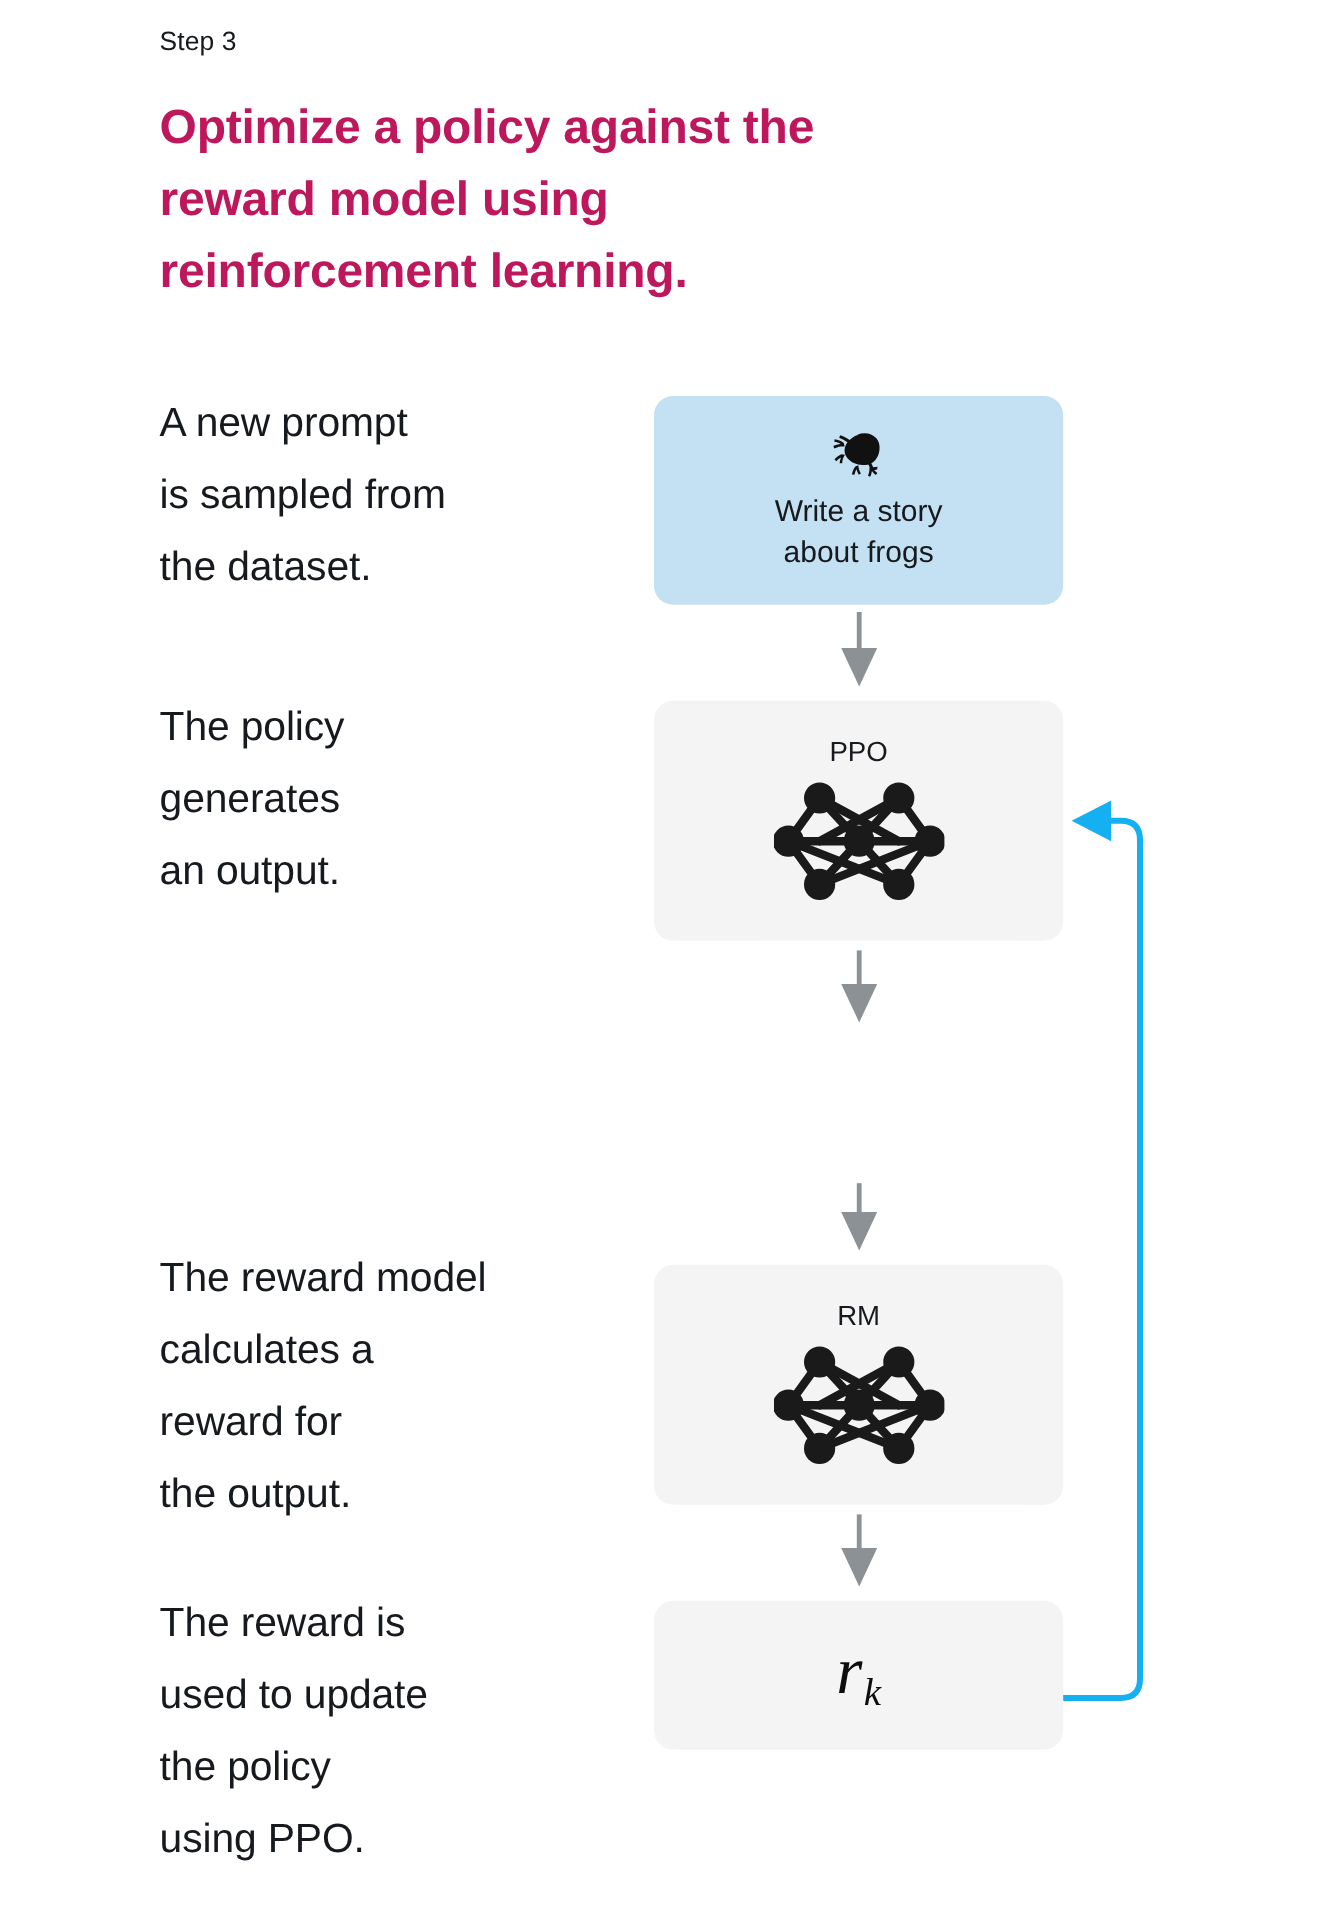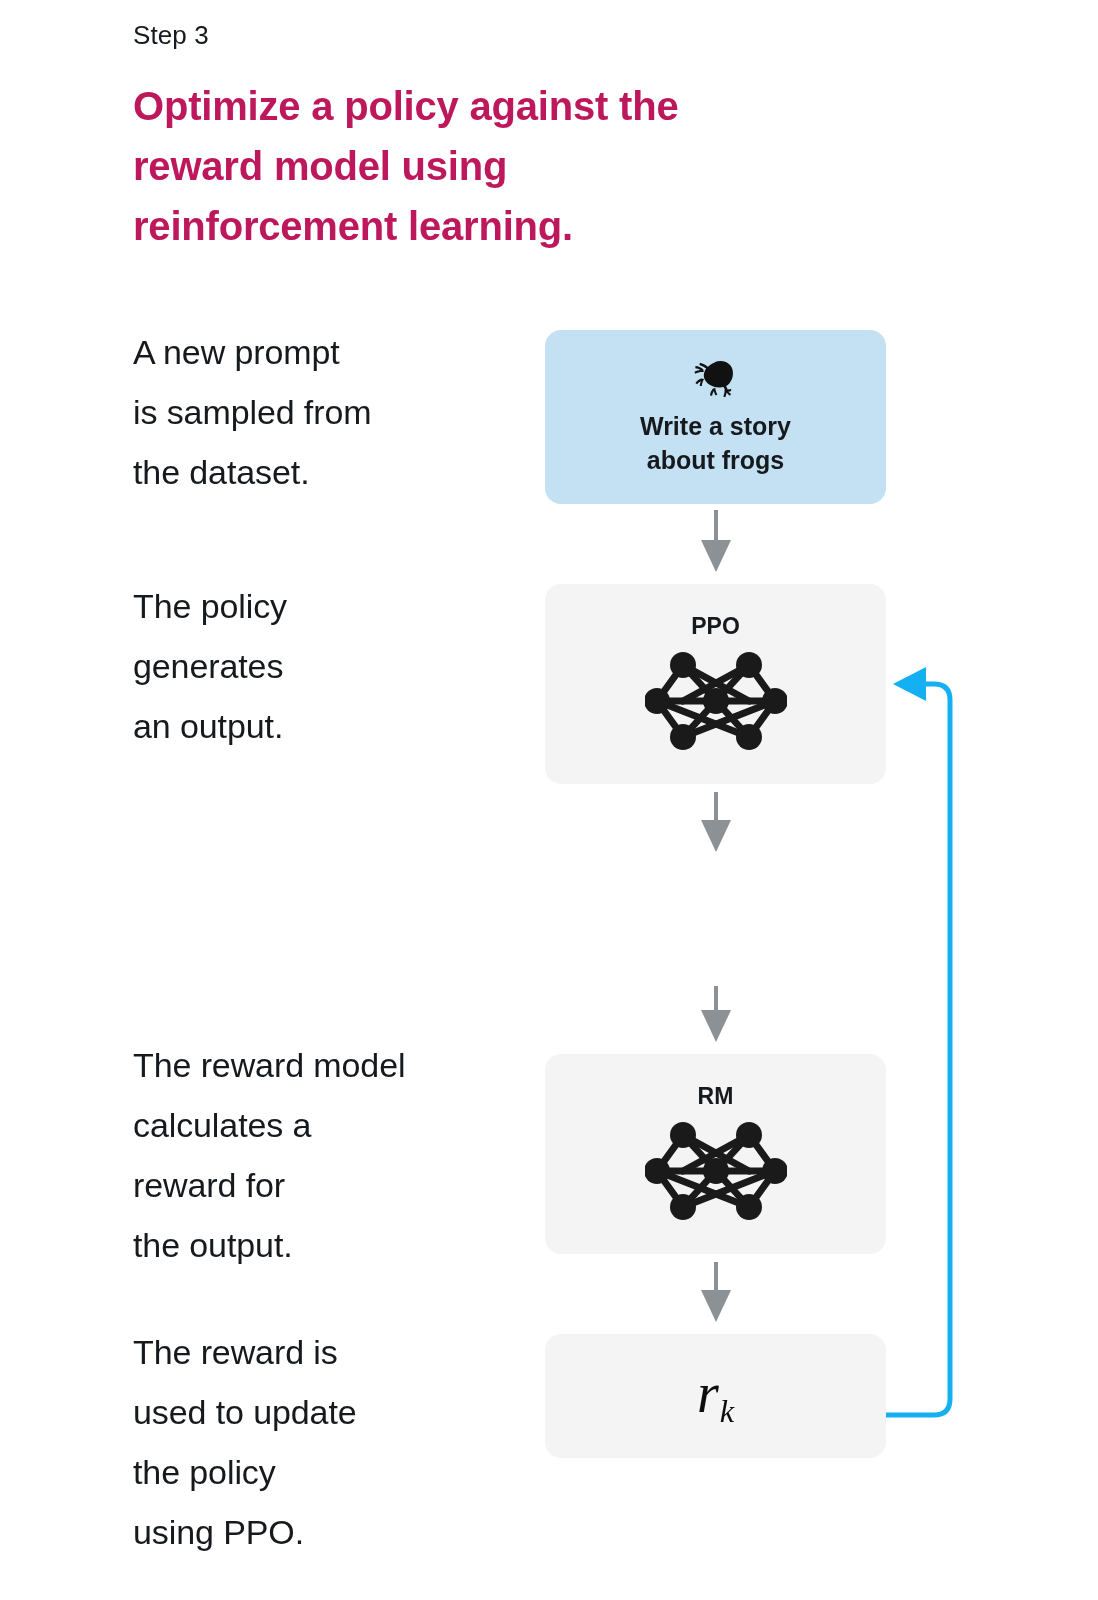--- a/index.html
+++ b/index.html
@@ -17,21 +17,21 @@
     height: 1600px;
     background: #ffffff;
     overflow: hidden;
   }
 
   
   #step-label {
     position: absolute;
     left: 133px;
     top: 16px;
-    font-size: 26px;
+    font-size: 22px;
     line-height: 38px;
     color: #16191d;
     letter-spacing: 0.1px;
   }
   #headline {
     position: absolute;
     left: 133px;
     top: 76px;
     width: 600px;
     font-size: 40px;
@@ -61,40 +61,39 @@
     left: 545px;
     width: 341px;
     border-radius: 16px;
     box-sizing: border-box;
     display: flex;
     flex-direction: column;
     align-items: center;
     justify-content: center;
   }
   .card-gray { background: #f4f4f4; }
-  .card-blue { background: #c3e1f2; font-weight: bold; }
+  .card-blue { background: #c3e1f2; }
 
   #card-prompt { top: 330px; height: 174px; }
   #card-ppo    { top: 584px; height: 200px; }
   #card-output { top: 864px; height: 114px; }
   #card-rm     { top: 1054px; height: 200px; }
   #card-reward { top: 1334px; height: 124px; }
 
   .card-text {
     font-size: 25px;
     line-height: 34px;
     color: #16191d;
     text-align: center;
   }
   .card-caption {
     font-size: 23px;
     line-height: 26px;
     color: #16191d;
     text-align: center;
-    font-weight: bold;
   }
   .frog-icon { display: block; margin-bottom: 10px; }
   .net-icon  { display: block; margin-top: 8px; }
 
   .reward-symbol {
     font-family: "Liberation Serif", serif;
     font-style: italic;
     font-size: 56px;
     color: #0c0d0e;
     line-height: 1;

